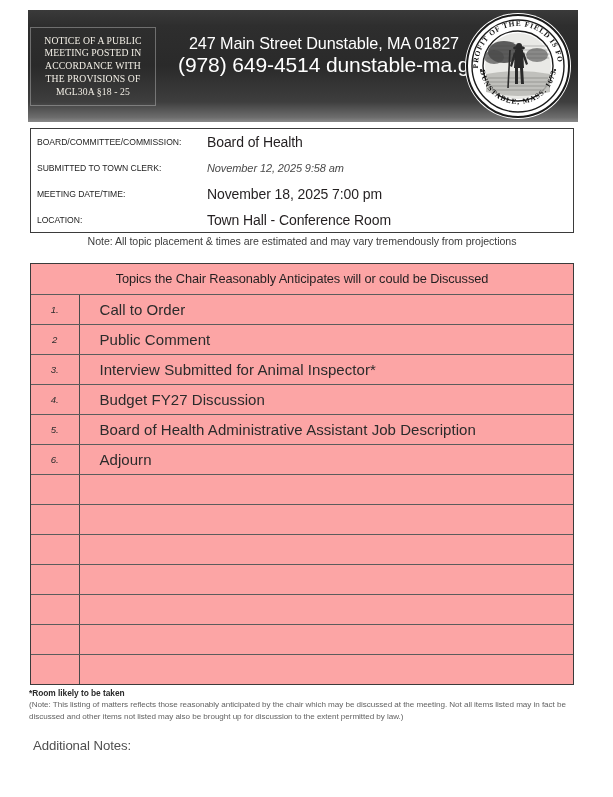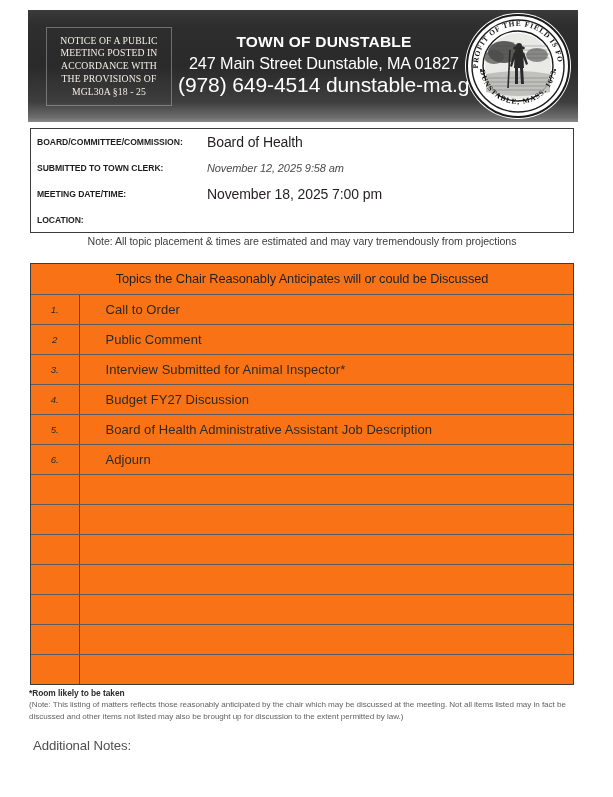--- a/index.html
+++ b/index.html
@@ -31,21 +31,21 @@
         #3e3e3e 82%,
         #6d6d6d 96%,
         #8a8a8a 100%);
     display: flex;
     align-items: center;
     box-sizing: border-box;
   }
 
   .notice-box {
     position: absolute;
-    left: 46px;
+    left: 30px;
     top: 27px;
     width: 126px;
     height: 79px;
     border: 1px solid rgba(190,190,190,0.45);
     box-sizing: border-box;
     display: flex;
     flex-direction: column;
     align-items: center;
     justify-content: center;
     padding: 2px 3px;
@@ -112,21 +112,21 @@
     display: flex;
     align-items: center;
     height: 26px;
     padding-left: 6px;
     box-sizing: border-box;
   }
   .info-label {
     width: 170px;
     flex: 0 0 170px;
     font-size: 8.6px;
-    font-weight: bold;
+    font-weight: normal;
     letter-spacing: -0.05px;
     color: #1d1d1d;
     text-transform: uppercase;
   }
   .info-value {
     font-size: 14px;
     color: #231f20;
     letter-spacing: -0.1px;
   }
   .info-value.italic {
@@ -149,21 +149,21 @@
 
   
   .agenda-table {
     position: absolute;
     left: 30px;
     top: 263px;
     width: 544px;
     border: 1.4px solid #3b3b3b;
     border-collapse: collapse;
     box-sizing: border-box;
-    background: #f97316;
+    background: #fca5a5;
   }
   .agenda-table table {
     border-collapse: collapse;
     width: 100%;
   }
   .agenda-head td {
     height: 30px;
     text-align: center;
     font-size: 12.8px;
     color: #231f20;
@@ -178,22 +178,22 @@
   .agenda-table tr:last-child td { border-bottom: none; }
   .col-num {
     width: 48px;
     border-right: 1.2px solid #4a4a4a;
     text-align: center;
     font-size: 9.6px;
     font-style: italic;
     color: #2b2b2b;
   }
   .col-topic {
-    padding-left: 26px;
-    font-size: 13px;
+    padding-left: 20px;
+    font-size: 15px;
     color: #2b2b2b;
     letter-spacing: 0.05px;
   }
 
   
   .footnote {
     position: absolute;
     left: 29px;
     top: 687px;
     width: 549px;
@@ -227,21 +227,20 @@
 
 <div class="notice-box">
   <span>NOTICE OF A PUBLIC</span>
   <span>MEETING POSTED IN</span>
   <span>ACCORDANCE WITH</span>
   <span>THE PROVISIONS OF</span>
   <span>MGL30A §18 - 25</span>
 </div>
 
 <div class="town-block">
-  <div class="town-name">TOWN OF DUNSTABLE</div>
   <div class="town-addr">247 Main Street Dunstable, MA 01827</div>
   <div class="town-contact">(978) 649-4514  dunstable-ma.gov</div>
 </div>
 
 <div class="seal-wrap">
   <svg width="108" height="108" viewBox="0 0 108 108" xmlns="http://www.w3.org/2000/svg">
     <defs>
       <path id="arcTop" d="M 14,54 A 40,40 0 0 1 94,54" fill="none"></path>
       <path id="arcBot" d="M 16,54 A 38,38 0 0 0 92,54" fill="none"></path>
     </defs>
@@ -300,20 +299,21 @@
   <div class="info-row">
     <div class="info-label">Submitted to Town Clerk:</div>
     <div class="info-value italic">November 12, 2025 9:58 am</div>
   </div>
   <div class="info-row">
     <div class="info-label">Meeting Date/Time:</div>
     <div class="info-value">November 18, 2025 7:00 pm</div>
   </div>
   <div class="info-row">
     <div class="info-label">Location:</div>
+    <div class="info-value">Town Hall - Conference Room</div>
   </div>
 </div>
 
 <div class="note-line">Note: All topic placement &amp; times are estimated and may vary tremendously from projections</div>
 
 <div class="agenda-table">
   <table>
     <tbody id="agenda-body">
       <tr class="agenda-head">
         <td colspan="2">Topics the Chair Reasonably Anticipates will or could be Discussed</td>

